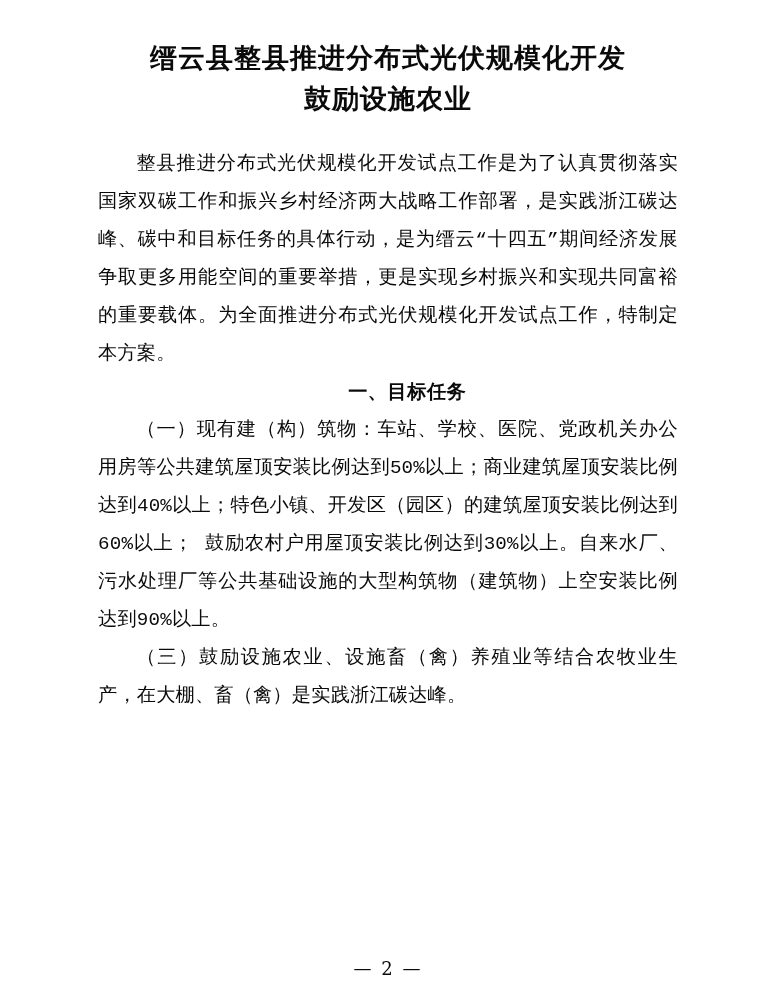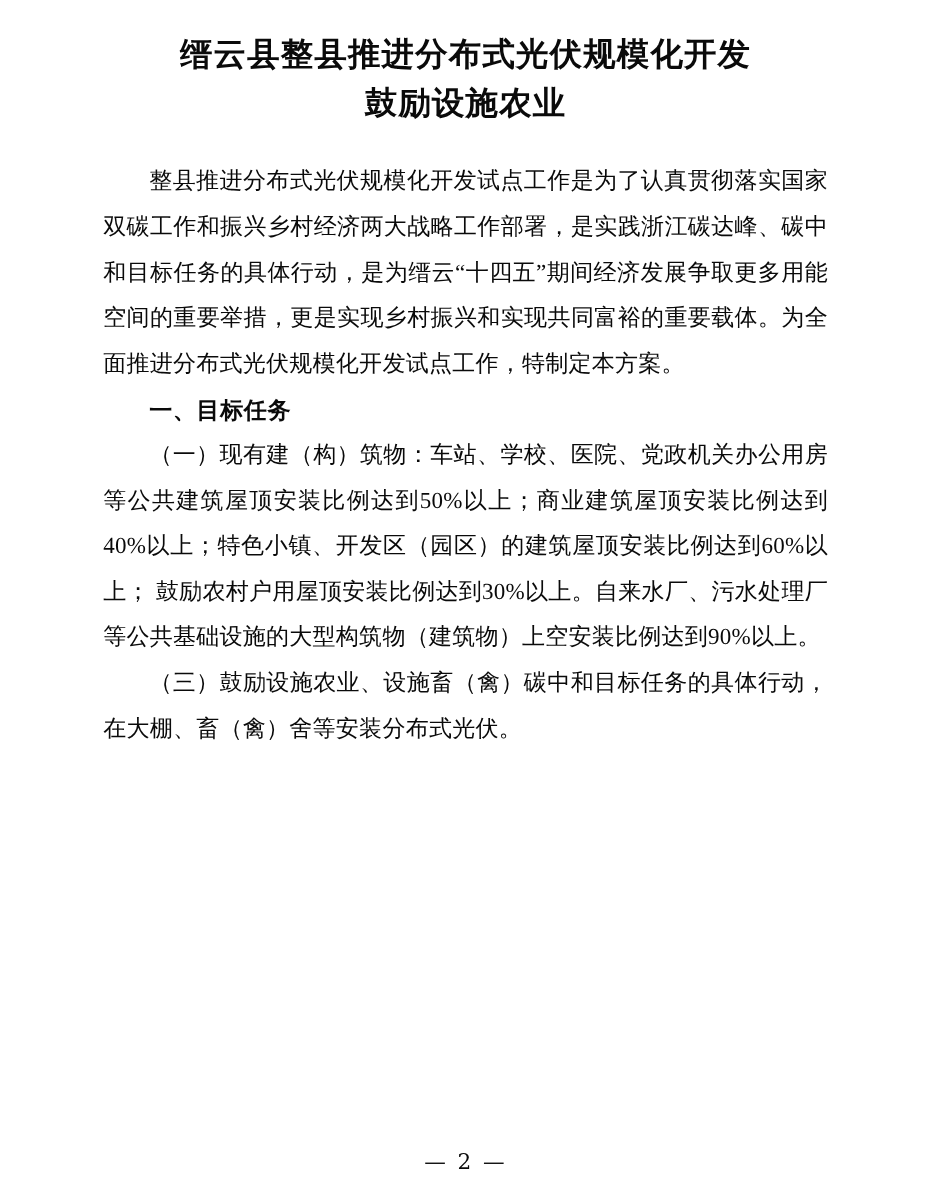--- a/index.html
+++ b/index.html
@@ -12,21 +12,21 @@
     height: 995px;
     font-family: "DejaVu Serif", "Liberation Serif", serif;
     color: #0a0a0a;
     overflow: hidden;
   }
   .page {
     position: relative;
     width: 776px;
     height: 995px;
     box-sizing: border-box;
-    padding: 0;
+    padding: 12px;
   }
   .doc-title {
     margin: 0;
     padding: 26px 96px 0 96px;
     text-align: center;
     font-size: 27px;
     font-weight: bold;
     line-height: 1.5;
     letter-spacing: 1px;
     font-family: "DejaVu Serif", "Liberation Serif", serif;
@@ -38,31 +38,32 @@
     padding: 0 86px 0 86px;
     margin-top: 26px;
   }
   p.para {
     margin: 0 0 0 0;
     font-size: 19.2px;
     line-height: 1.98;
     text-align: justify;
     text-justify: inter-ideograph;
     text-indent: 2em;
-    font-family: Liberation Serif, serif;
+    font-family: Liberation Mono, monospace;
     letter-spacing: 0.2px;
   }
   p.heading {
     margin: 0;
     font-size: 19.2px;
     line-height: 1.98;
     font-weight: bold;
     text-indent: 2em;
     font-family: "DejaVu Serif", "Liberation Serif", serif;
     letter-spacing: 0.5px;
+    text-align: center;
   }
   .footer {
     position: absolute;
     left: 0;
     right: 0;
     bottom: 16px;
     text-align: center;
     font-size: 18px;
     font-family: "DejaVu Serif", "Liberation Serif", serif;
     letter-spacing: 2px;
@@ -75,18 +76,18 @@
 
   <h1 class="doc-title">
     <span class="line">缙云县整县推进分布式光伏规模化开发</span>
     <span class="line">鼓励设施农业</span>
   </h1>
 
   <div class="body-area">
     <p class="para">整县推进分布式光伏规模化开发试点工作是为了认真贯彻落实国家双碳工作和振兴乡村经济两大战略工作部署，是实践浙江碳达峰、碳中和目标任务的具体行动，是为缙云“十四五”期间经济发展争取更多用能空间的重要举措，更是实现乡村振兴和实现共同富裕的重要载体。为全面推进分布式光伏规模化开发试点工作，特制定本方案。</p>
     <p class="heading">一、目标任务</p>
     <p class="para">（一）现有建（构）筑物：车站、学校、医院、党政机关办公用房等公共建筑屋顶安装比例达到50%以上；商业建筑屋顶安装比例达到40%以上；特色小镇、开发区（园区）的建筑屋顶安装比例达到60%以上； 鼓励农村户用屋顶安装比例达到30%以上。自来水厂、污水处理厂等公共基础设施的大型构筑物（建筑物）上空安装比例达到90%以上。</p>
-    <p class="para">（三）鼓励设施农业、设施畜（禽）碳中和目标任务的具体行动，在大棚、畜（禽）舍等安装分布式光伏。</p>
+    <p class="para">（三）鼓励设施农业、设施畜（禽）养殖业等结合农牧业生产，在大棚、畜（禽）是实践浙江碳达峰。</p>
   </div>
 
   <div class="footer">— 2 —</div>
 
 </div>
 
 </body></html>

